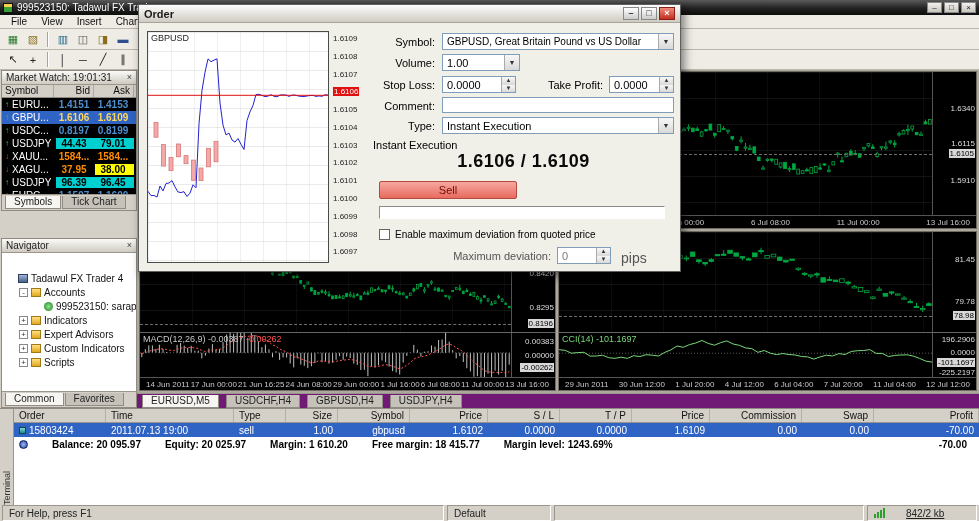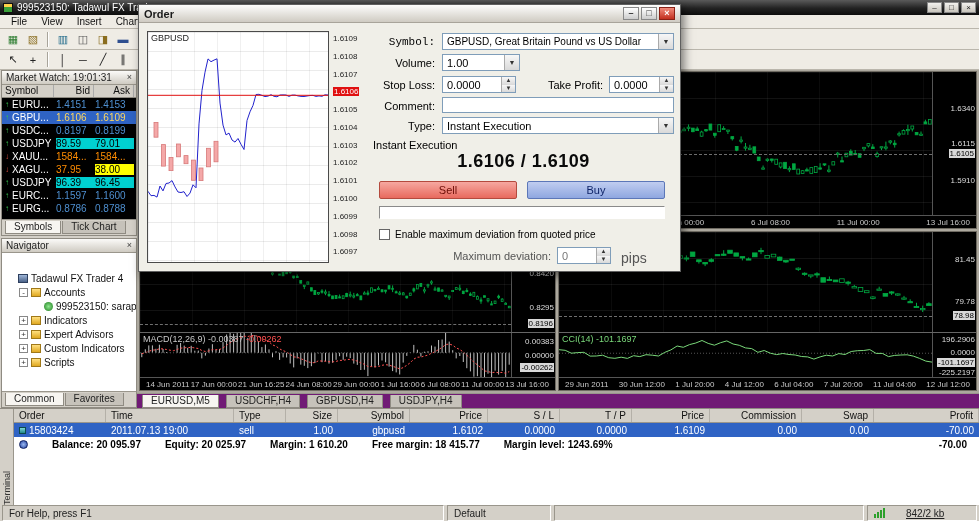--- a/index.html
+++ b/index.html
@@ -17,29 +17,29 @@
   .toolbar{position:absolute;left:0;width:979px;background:#efece5;border-bottom:1px solid #bab6ac;display:flex;align-items:center;padding:0 3px;}
   #toolbar1{top:29px;height:21px;}
   #toolbar2{top:50px;height:20px;}
   .tb-btn{width:20px;height:17px;display:flex;align-items:center;justify-content:center;font-size:11px;border:1px solid #efece5;border-radius:1px;}
   .tb-sep{width:0;height:15px;border-left:1px solid #a8a49a;border-right:1px solid #fff;margin:0 4px;}
 
   
   .panel{position:absolute;display:flex;flex-direction:column;border:1px solid #8f8b82;}
   .ptitle{height:14px;background:linear-gradient(#fbfaf8,#cfcbc2);display:flex;align-items:center;padding:0 4px;font-size:10px;color:#222;border-bottom:1px solid #9a968c;flex:0 0 auto;}
   .pclose{margin-left:auto;font-size:9px;color:#444;line-height:9px;}
-  #market-watch{left:1px;top:70px;width:136px;height:166px;background:#000;}
+  #market-watch{left:1px;top:70px;width:136px;height:141px;background:#000;}
   #mw-cols{height:13px;display:flex;background:#d4d0c8;border-bottom:1px solid #8f8b82;font-size:10px;flex:0 0 auto;}
   .mw-col{padding:0 3px;border-right:1px solid #aaa;color:#111;}
   #mw-rows{flex:1;overflow:hidden;background:#000;}
   .mw-row{display:flex;height:13px;align-items:center;font-size:10px;color:#fff;}
   .mw-ic{width:10px;font-size:8px;text-align:center;flex:0 0 auto;}
   .mw-ic.up{color:#35c04a;} .mw-ic.down{color:#e65040;}
   .mw-sym{width:44px;overflow:hidden;white-space:nowrap;}
-  .mw-val{width:39px;text-align:left;padding-right:3px;color:#4e8fd0;overflow:hidden;}
+  .mw-val{width:39px;text-align:center;padding-right:3px;color:#4e8fd0;overflow:hidden;font-weight:bold;}
   .mw-row.sel{background:#2f63c4;}
   .mw-row.sel .mw-val{color:#ffd75e;}
   .cyanbg{background:#00d0d0;color:#000 !important;}
   .yellowbg{background:#ffff00;color:#000 !important;}
   .or{color:#ff8c00 !important;}
   .tabsrow{height:16px;background:#d4d0c8;display:flex;gap:1px;padding:1px 3px 0;border-top:1px solid #9a968c;flex:0 0 auto;}
   .tab{padding:0 8px;font-size:10px;background:#c6c2ba;border:1px solid #8f8b82;border-top:none;color:#222;height:13px;line-height:12px;white-space:nowrap;}
   .tab.active{background:#f7f5f1;}
 
   #navigator{left:1px;top:238px;width:136px;height:170px;background:#fff;}
@@ -202,21 +202,21 @@
       </div>
       <div class="mw-row">
         <span class="mw-ic up">↑</span>
         <span class="mw-sym">USDC...</span>
         <span class="mw-val ">0.8197</span>
         <span class="mw-val ">0.8199</span>
       </div>
       <div class="mw-row">
         <span class="mw-ic up">↑</span>
         <span class="mw-sym">USDJPY</span>
-        <span class="mw-val cyanbg">89.59</span>
+        <span class="mw-val cyanbg">44.43</span>
         <span class="mw-val cyanbg">79.01</span>
       </div>
       <div class="mw-row">
         <span class="mw-ic down">↓</span>
         <span class="mw-sym">XAUU...</span>
         <span class="mw-val or">1584...</span>
         <span class="mw-val or">1584...</span>
       </div>
       <div class="mw-row">
         <span class="mw-ic down">↓</span>
@@ -1128,21 +1128,21 @@
       <span class="sc d" style="top: calc(41.3333% - 4px);">1.6104</span>
       <span class="sc d" style="top: calc(49% - 4px);">1.6103</span>
       <span class="sc d" style="top: calc(56.6667% - 4px);">1.6102</span>
       <span class="sc d" style="top: calc(64.3333% - 4px);">1.6101</span>
       <span class="sc d" style="top: calc(72% - 4px);">1.6100</span>
       <span class="sc d" style="top: calc(79.6667% - 4px);">1.6099</span>
       <span class="sc d" style="top: calc(87.3333% - 4px);">1.6098</span>
       <span class="sc d" style="top: calc(95% - 4px);">1.6097</span>
     </div>
 
-  <span class="f-label" style="left:230px;top:31px;width:66px;font-family:Liberation Mono, monospace;">Symbol:</span>
+  <span class="f-label" style="left:230px;top:31px;width:66px;">Symbol:</span>
   <div class="f-ctl" style="left:303px;top:28px;width:232px;">
     <span style="overflow:hidden;white-space:nowrap;font-size:10px;">GBPUSD, Great Britain Pound vs US Dollar</span>
     <span class="dd-arrow">▼</span>
   </div>
 
   <span class="f-label" style="left:230px;top:52px;width:66px;">Volume:</span>
   <div class="f-ctl" style="left:303px;top:49px;width:78px;">
     <span>1.00</span>
     <span class="dd-arrow">▼</span>
   </div>
@@ -1170,21 +1170,20 @@
   <span class="f-label" style="left:230px;top:115px;width:66px;text-align:right;">Type:</span>
   <div class="f-ctl" style="left:303px;top:112px;width:232px;">
     <span>Instant Execution</span>
     <span class="dd-arrow">▼</span>
   </div>
 
   <span id="dlg-section">Instant Execution</span>
   <div id="dlg-quote">1.6106 / 1.6109</div>
 
   <div class="trade-btn" id="btn-sell">Sell</div>
-  <div class="trade-btn" id="btn-buy">Buy</div>
 
   <div id="dlg-progress"></div>
 
   <div id="dlg-check">
     <span id="dlg-checkbox"></span>
     <span>Enable maximum deviation from quoted price</span>
   </div>
 
   <span class="f-label" id="dlg-dev-label">Maximum deviation:</span>
   <div class="f-ctl" id="dlg-dev-spin">

